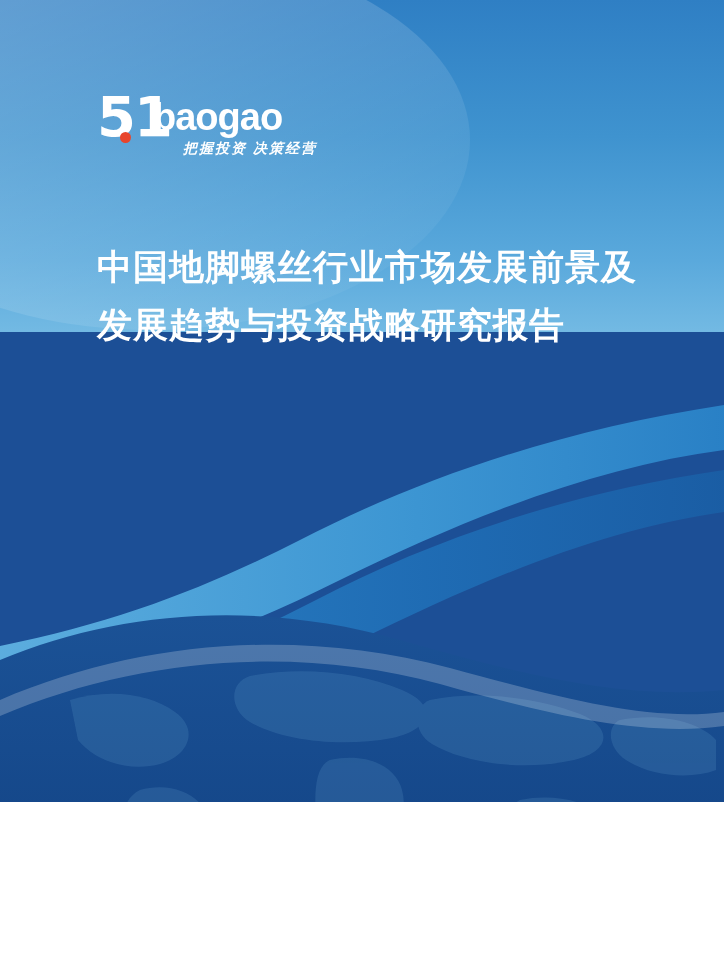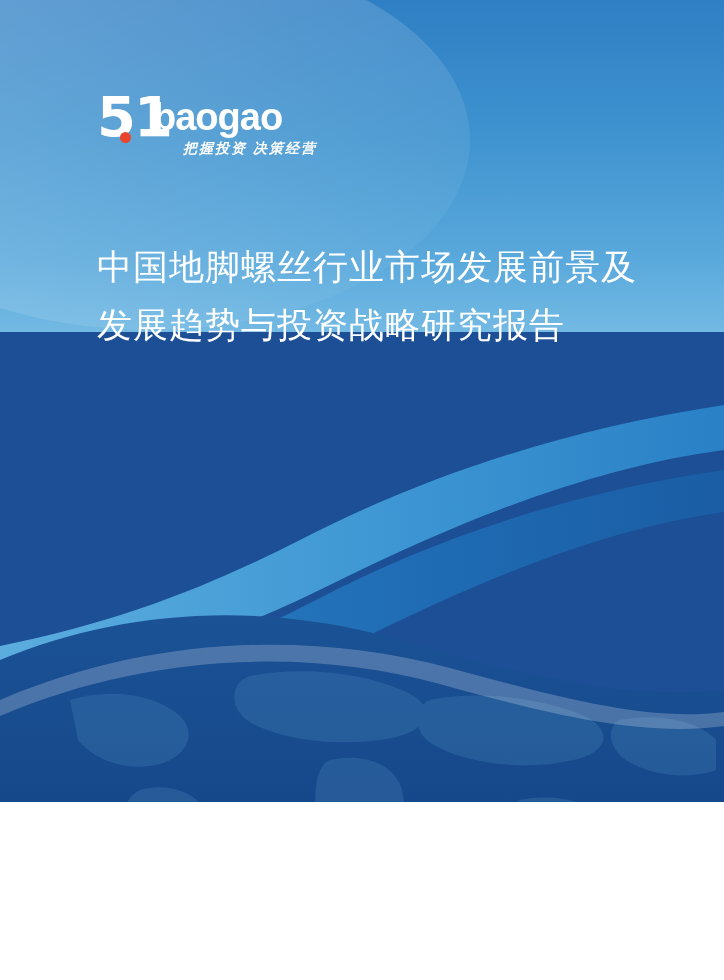--- a/index.html
+++ b/index.html
@@ -97,21 +97,21 @@
   .title {
     position: absolute;
     left: 97px;
     top: 238px;
     width: 570px;
     font-size: 35px;
     line-height: 58px;
     color: #ffffff;
     font-family: "DejaVu Sans", "Liberation Sans", sans-serif;
     letter-spacing: 1px;
-    font-weight: 400;
+    font-weight: 700;
   }
 </style>
 </head>
 <body>
 
 <div class="cover">
 
   <div class="sky"></div>
   <div class="ocean"></div>
 

